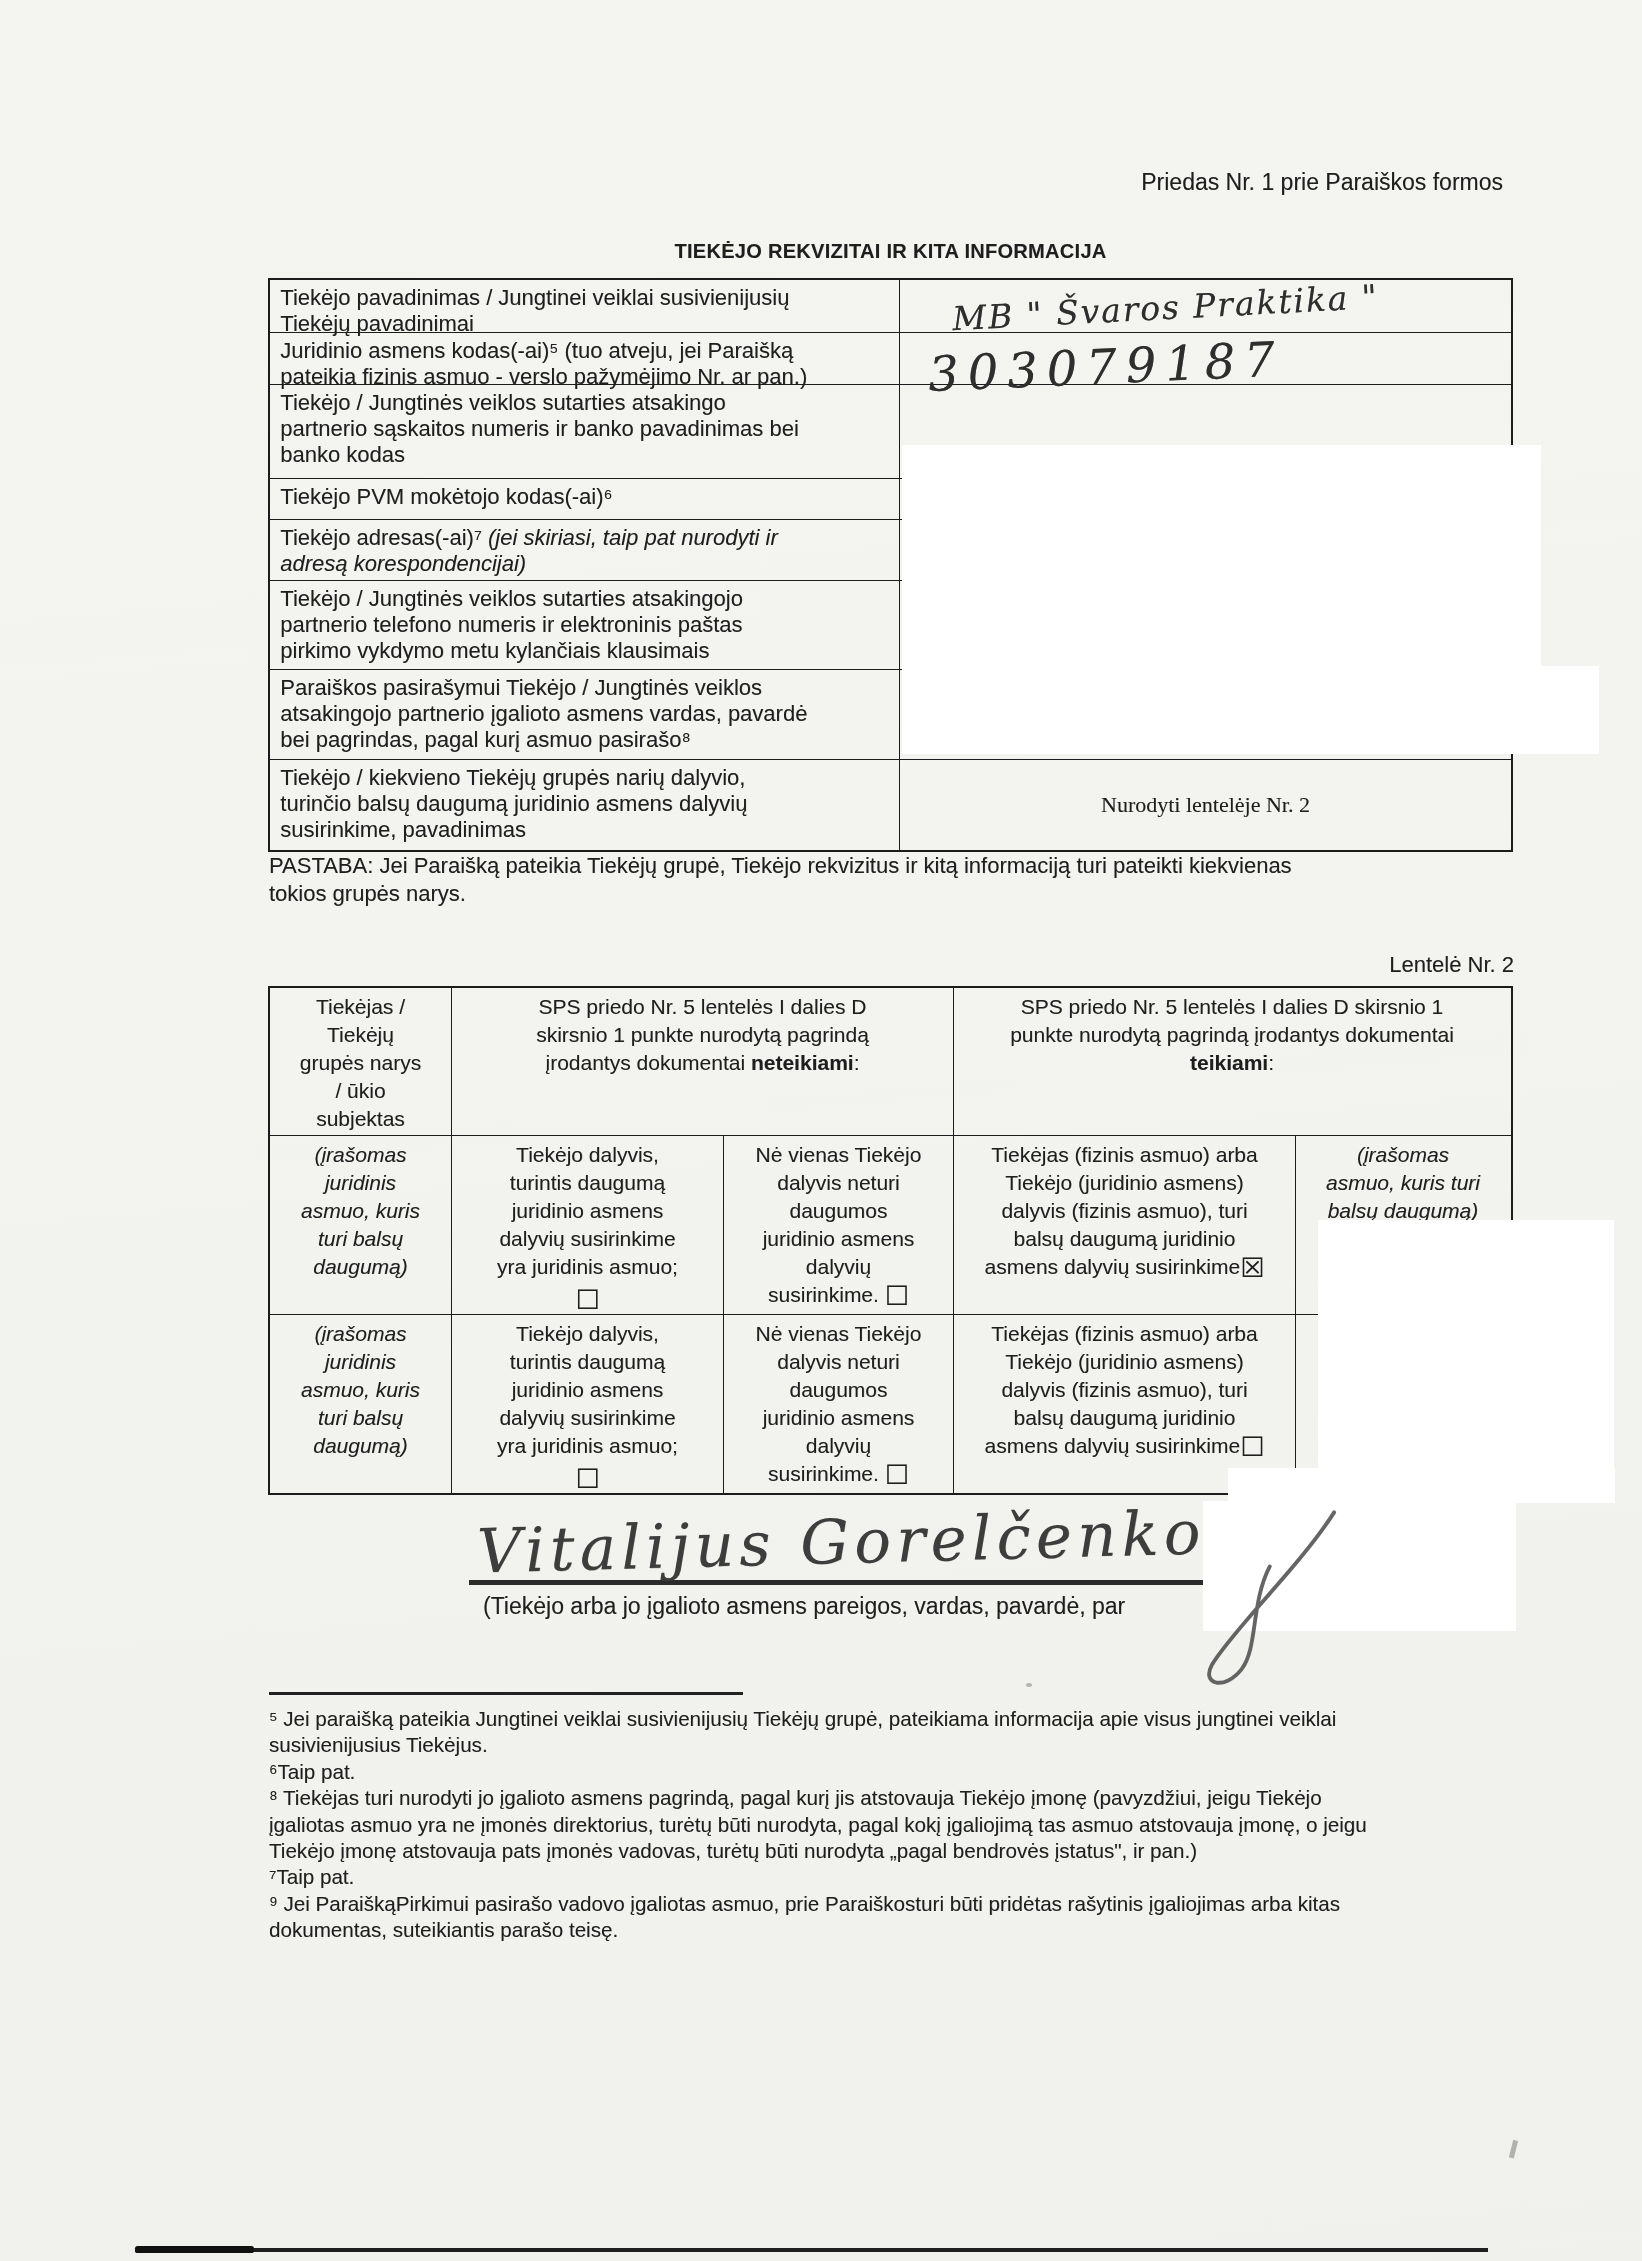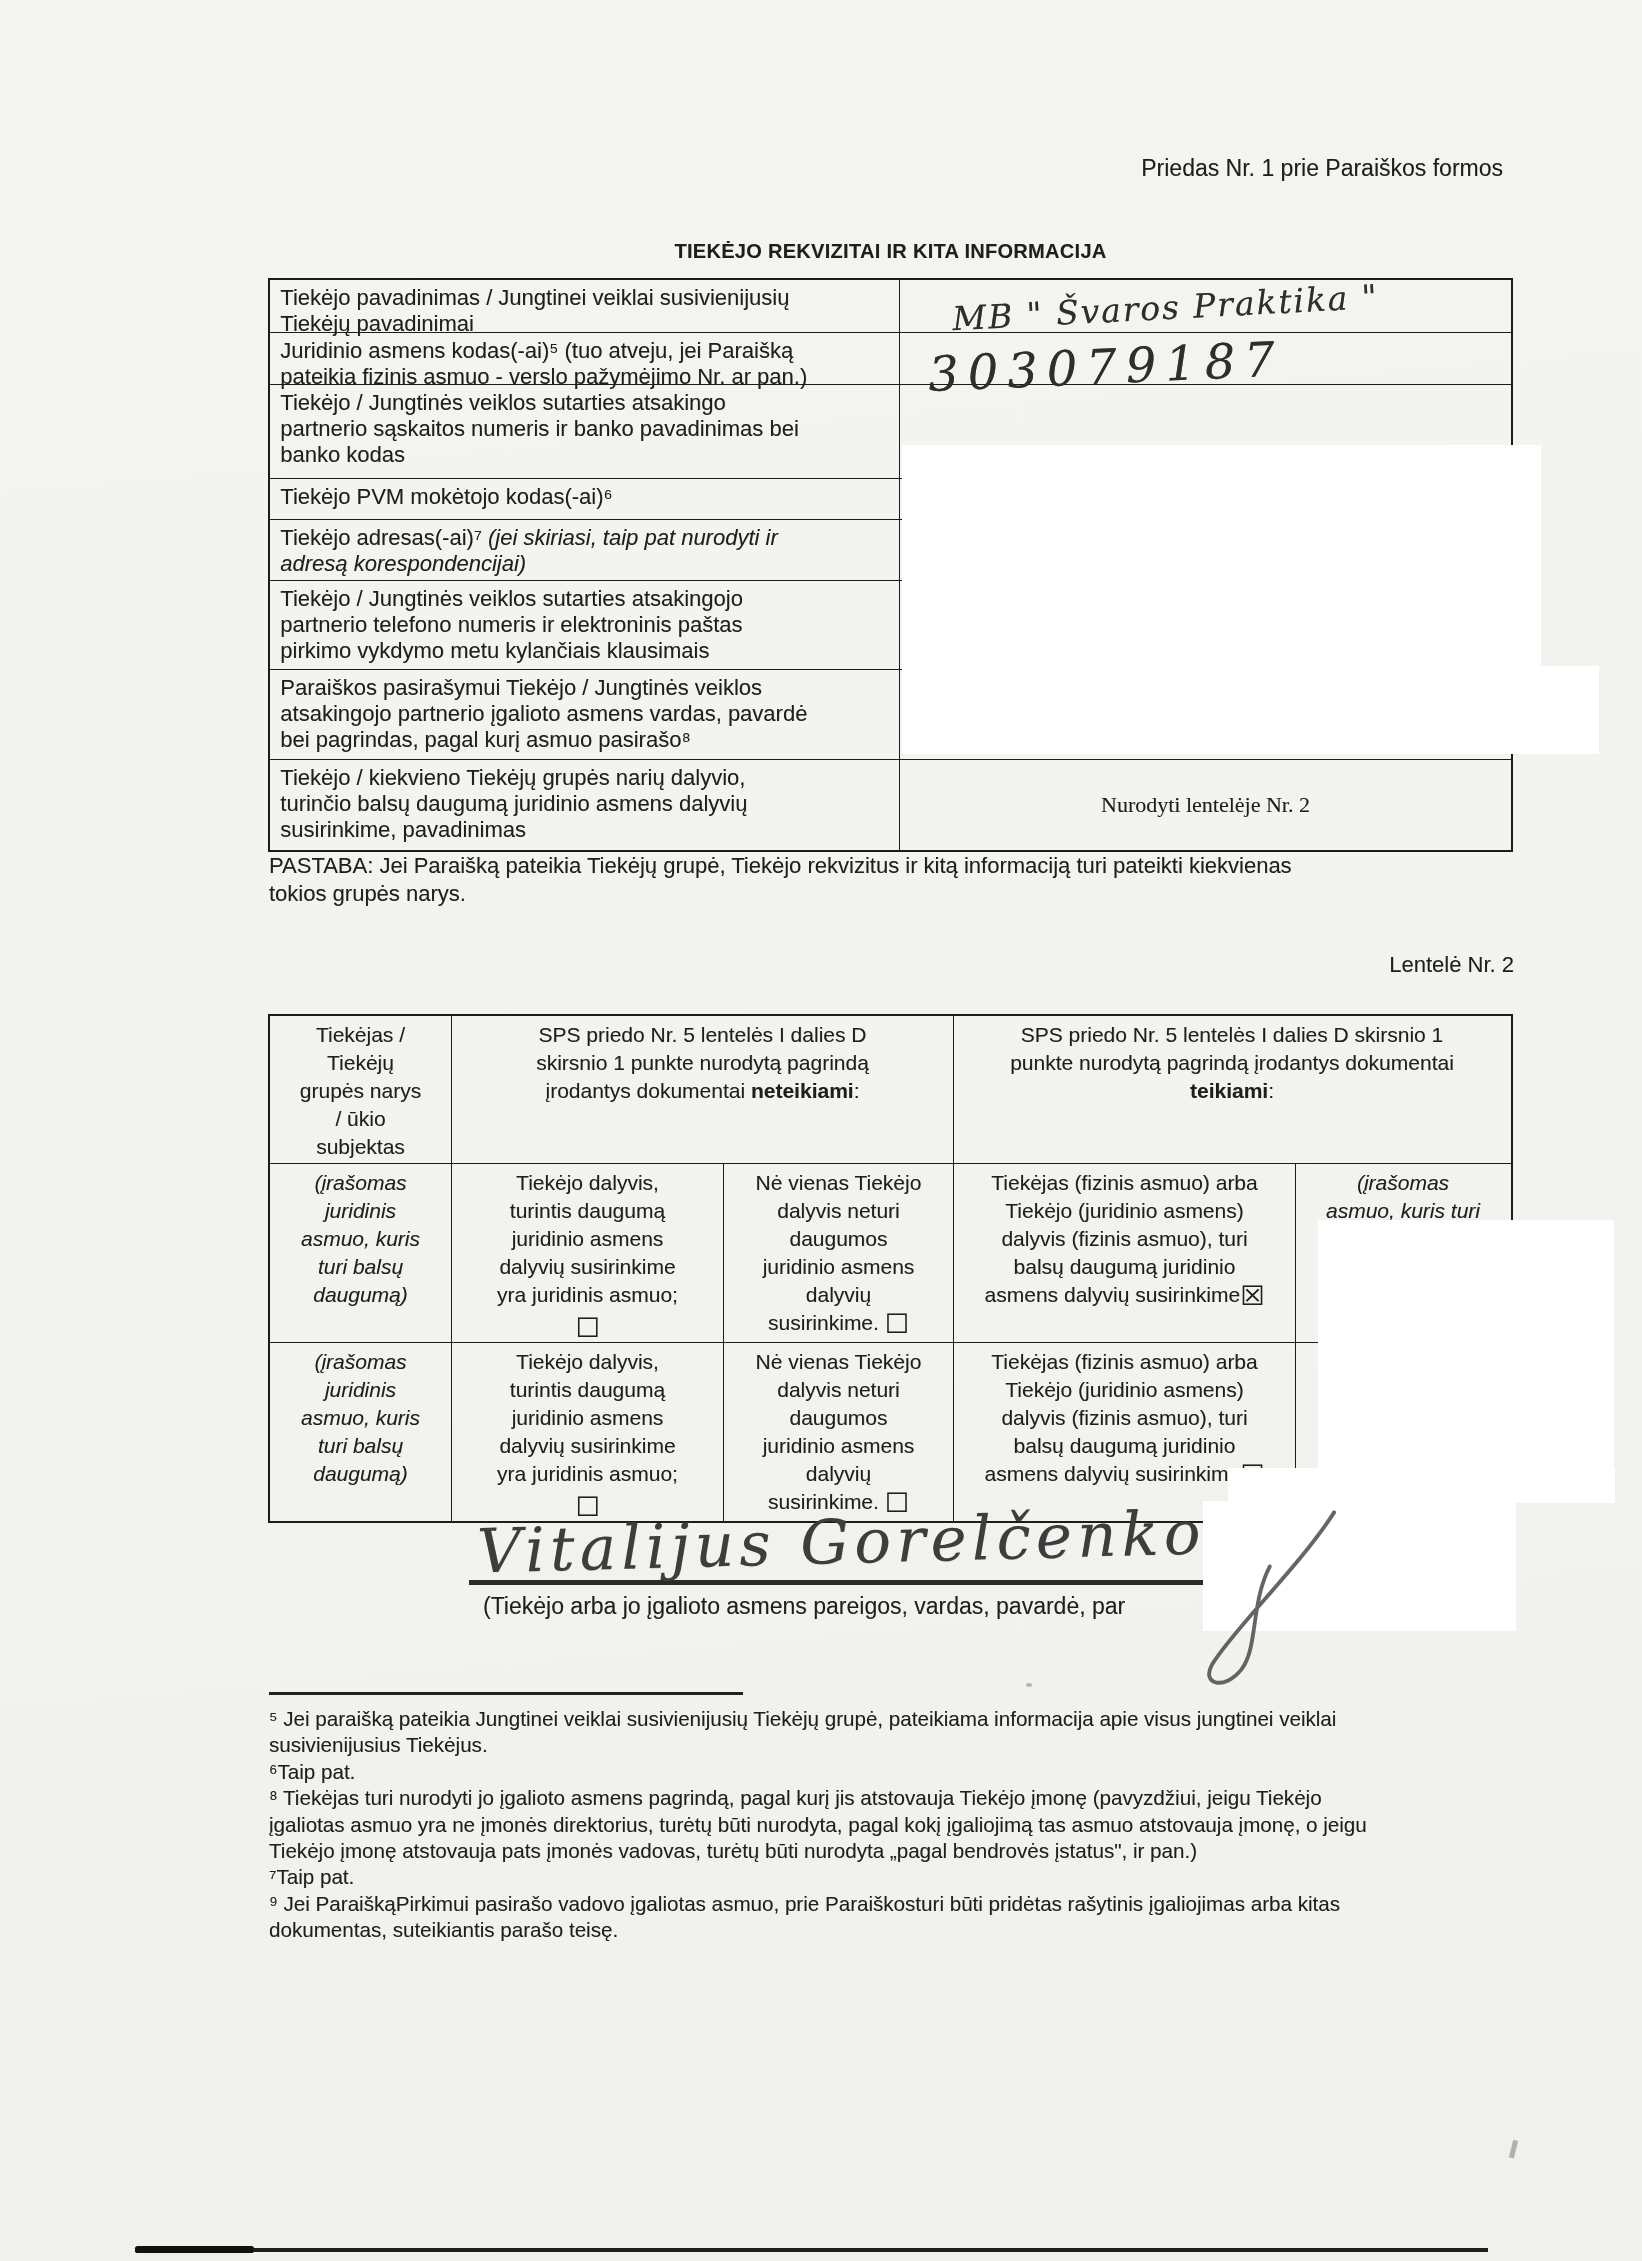--- a/index.html
+++ b/index.html
@@ -8,21 +8,21 @@
     width:1643px;height:2261px;
     background:linear-gradient(175deg,#f4f4f1 0%,#f2f2ef 60%,#f0f0ed 100%);
     font-family:"Liberation Sans","DejaVu Sans",sans-serif;
     color:#1e1e1e;
     overflow:hidden;
     text-shadow:0.3px 0.3px 0.5px rgba(40,40,40,0.30);
   }
   .pre{white-space:pre-line;}
   .it{font-style:italic;}
 
-  .annotation{position:absolute;top:155px;right:140px;font-size:23px;}
+  .annotation{position:absolute;top:169px;right:140px;font-size:23px;}
   .doc-title{position:absolute;left:268px;top:240px;width:1245px;text-align:center;
              font-size:20px;font-weight:700;letter-spacing:0.3px;}
 
   
   .t1{position:absolute;left:268px;top:278px;width:1245px;box-sizing:border-box;
       border:2.6px solid #1c1c1c;display:flex;flex-direction:column;}
   .t1-row{display:flex;box-sizing:border-box;border-bottom:1.9px solid #1c1c1c;}
   .t1-row:last-child{border-bottom:none;}
   .t1-label{width:630px;box-sizing:border-box;border-right:1.9px solid #1c1c1c;
             font-size:22px;line-height:26px;padding:4.5px 9px 0 10.3px;}
@@ -37,21 +37,21 @@
   .hw-code{font-size:48px;letter-spacing:9px;transform:rotate(-2.5deg);
            padding-left:28px;padding-top:1.3px;white-space:nowrap;}
   .hw-dash{font-size:45px;font-weight:700;padding-left:72px;margin-top:-9px;}
   .t1-ref{display:flex;align-items:center;justify-content:center;height:100%;font-size:22px;font-family:Liberation Serif, serif;}
 
   .pastaba{position:absolute;left:269px;top:852px;width:1263px;font-size:22px;line-height:28px;}
   .t2-caption{position:absolute;right:129px;top:952px;font-size:22px;}
 
   
   .t2{position:absolute;left:268px;top:986px;width:1245px;box-sizing:border-box;
-      border:2.6px solid #1c1c1c;display:flex;flex-direction:column;margin-top:28px;}
+      border:2.6px solid #1c1c1c;display:flex;flex-direction:column;}
   .t2-row{display:flex;box-sizing:border-box;border-bottom:1.9px solid #1c1c1c;}
   .t2-row:last-child{border-bottom:none;}
   .t2 .c{box-sizing:border-box;border-left:1.9px solid #1c1c1c;text-align:center;
          font-size:21px;line-height:28px;padding:5.2px 6.4px 0 6.4px;}
   .t2 .c:first-child{border-left:none;}
   .t2-h{height:148px;}
   .t2-r1{height:179px;}
   .t2-r2{height:178px;}
   .w1{width:181px}.w2{width:272px}.w3{width:230px}.w4{width:342px}.w5{width:215px}
   .w23{width:502px}.w45{width:557px}

